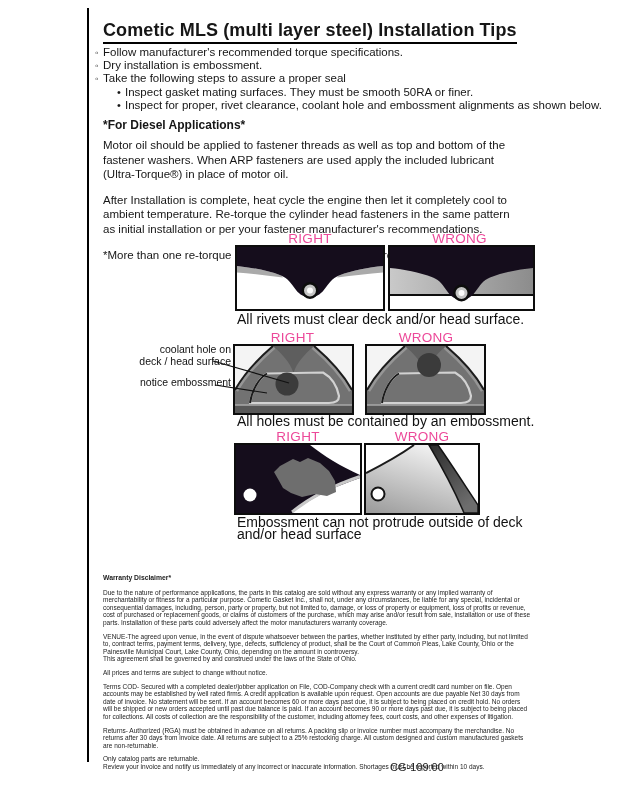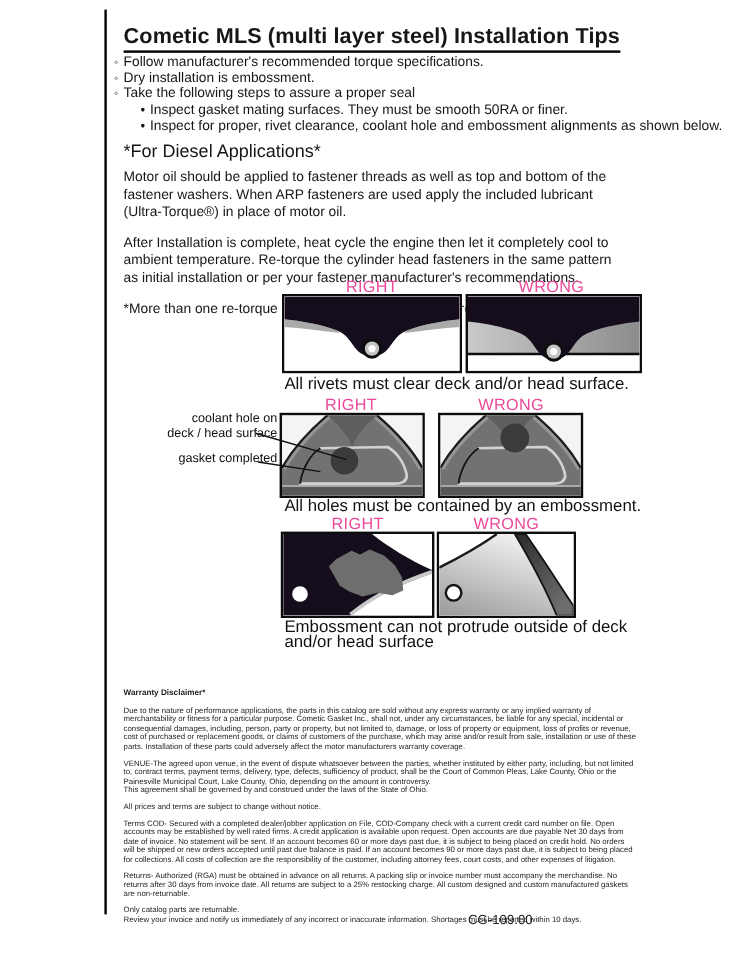--- a/index.html
+++ b/index.html
@@ -8,21 +8,21 @@
   .vline{position:absolute;left:87px;top:8px;width:2px;height:754px;background:#000;}
   .title{position:absolute;left:103px;top:20px;margin:0;font-size:18px;font-weight:bold;
          border-bottom:2px solid #000;padding-bottom:1px;letter-spacing:.1px;}
   .tips{position:absolute;left:95px;top:46px;margin:0;padding:0;list-style:none;
         font-size:11.5px;line-height:13.2px;width:460px;}
   .tips li{white-space:nowrap;}
   .tips .marker{display:inline-block;width:8px;font-size:10px;vertical-align:top;}
   .tips li.sub{padding-left:22px;}
   .tips li.sub .marker{font-size:11px;}
   .diesel{position:absolute;left:103px;top:118px;width:420px;}
-  .d-head{font-size:15px;font-weight:normal;margin:0 0 6px 0;}
+  .d-head{font-size:12px;font-weight:bold;margin:0 0 6px 0;}
   .diesel p{margin:0 0 11px 0;font-size:11.5px;line-height:14.5px;}
   .diesel p.note{margin-top:12px;}
   .fw{position:absolute;text-align:center;font-size:13.5px;color:#ec4899;letter-spacing:.3px;}
   .fbox{position:absolute;border:2px solid #0d0d0d;background:#fff;line-height:0;}
   .fcap{position:absolute;font-size:14px;color:#111;line-height:11.5px;white-space:nowrap;}
   .sidelabels{position:absolute;left:96px;top:343px;width:135px;text-align:right;
               font-size:10.5px;line-height:12px;color:#111;}
   .sidelabels .gap{height:9px;}
   .overlay{position:absolute;left:205px;top:355px;width:95px;height:45px;overflow:visible;pointer-events:none;}
   .disc{position:absolute;left:103px;top:574px;width:428px;font-size:6.5px;line-height:7.6px;color:#222;}
@@ -87,21 +87,21 @@
 
   <div class="fcap" style="left:237px;top:314px;">All rivets must clear deck and/or head surface.</div>
 
   <div class="fw" style="left:233px;top:330px;width:119px;">RIGHT</div>
   <div class="fw" style="left:365px;top:330px;width:122px;">WRONG</div>
 
   <div class="sidelabels">
     <div>coolant hole on</div>
     <div>deck / head surface</div>
     <div class="gap"></div>
-    <div>gasket completed</div>
+    <div>notice embossment</div>
   </div>
 
   <div class="fbox" style="left:233px;top:344px;">
     <svg width="117" height="67" viewBox="0 0 117 67">
       <rect x="0" y="0" width="117" height="67" fill="#727272"></rect>
       <path d="M38,0 L79,0 C70,8 62,16 58.5,27 C55,16 47,8 38,0 Z" fill="#5e5e5e"></path>
       <path d="M38,0 C24,12 10,26 0,44" stroke="#969696" stroke-width="7" fill="none"></path>
       <path d="M79,0 C93,12 107,26 117,44" stroke="#969696" stroke-width="7" fill="none"></path>
       <path d="M0,0 H38 C24,12 10,26 0,44 Z" fill="#f4f4f4"></path>
       <path d="M117,0 H79 C93,12 107,26 117,44 Z" fill="#f4f4f4"></path>

